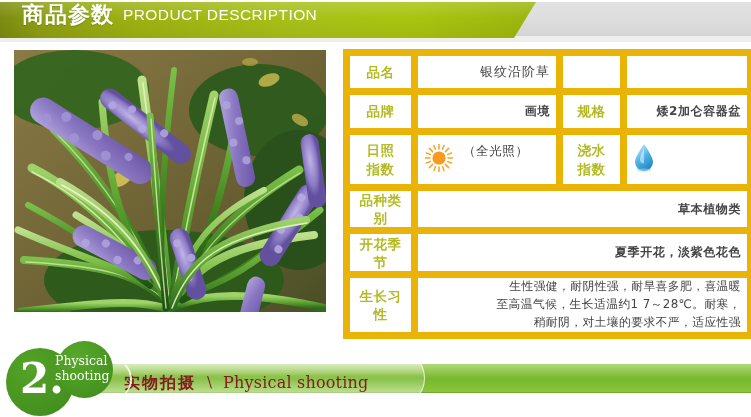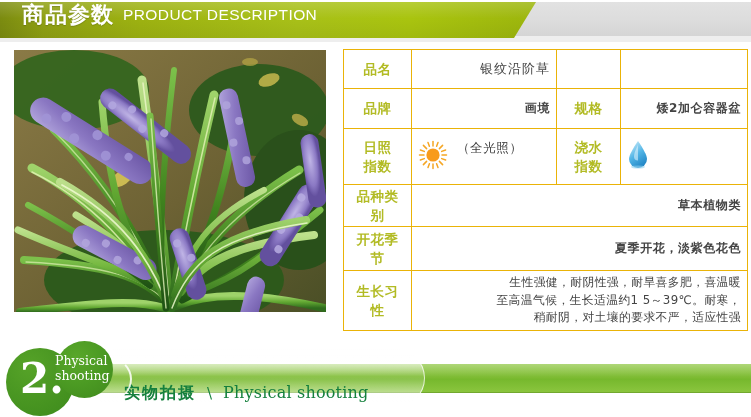--- a/index.html
+++ b/index.html
@@ -60,21 +60,21 @@
   }
   .photo svg{display:block;width:312px;height:262px;}
 
   
   .tbl{
     position:absolute;left:343px;top:49px;width:404px;
     border-collapse:collapse;
     table-layout:fixed;
   }
   .tbl td{
-    border:1px solid #eab308;
+    border:7px solid #eab308;
     padding:0 6px;
     vertical-align:middle;
     font-family:"DejaVu Sans","Liberation Sans",sans-serif;
   }
   .lab{
     color:#b2bb24;
     font-size:13.5px;
     font-weight:bold;
     text-align:center;
     letter-spacing:.5px;
@@ -111,21 +111,21 @@
   .capsule{
     position:absolute;left:88px;top:8px;width:337px;height:60px;
     border-radius:30px;
     background:linear-gradient(to bottom,rgba(255,255,255,.92) 0%,rgba(255,255,255,.55) 24%,rgba(255,255,255,.10) 47%,rgba(255,255,255,.18) 55%,rgba(255,255,255,.72) 100%);
     border:1px solid rgba(255,255,255,.75);
     box-sizing:border-box;
     pointer-events:none;
   }
   .banner-text{
     position:absolute;left:124px;top:24px;height:37px;
-    display:flex;align-items:flex-end;gap:11px;color:#15803d;
+    display:flex;align-items:center;gap:11px;color:#7f1d1d;
   }
   .bt-cn{font-size:16px;font-weight:bold;letter-spacing:2px;font-family:"DejaVu Sans","Liberation Sans",sans-serif;line-height:1;}
   .bt-sep{font-size:15px;font-family:"DejaVu Serif","Liberation Serif",serif;line-height:1;}
   .bt-en{font-size:16px;font-family:"DejaVu Serif","Liberation Serif",serif;line-height:1;letter-spacing:.2px;}
 
   .circ-big{
     position:absolute;left:6px;top:8px;width:68px;height:68px;border-radius:50%;
     background:radial-gradient(circle at 34% 28%,#56a328 0%,#4a9722 45%,#3d8a1c 100%);
   }
   .circ-small{
@@ -393,21 +393,21 @@
         <td class="lab">品种类别</td>
         <td class="val val-sm" colspan="3">草本植物类</td>
       </tr>
       <tr style="height:44px">
         <td class="lab">开花季节</td>
         <td class="val val-sm" colspan="3">夏季开花，淡紫色花色</td>
       </tr>
       <tr style="height:60px">
         <td class="lab">生长习性</td>
         <td class="val val-multi" colspan="3">生性强健，耐阴性强，耐旱喜多肥，喜温暖
-至高温气候，生长适温约1 5～39℃。耐寒，
+至高温气候，生长适温约1 7～28℃。耐寒，
 稍耐阴，对土壤的要求不严，适应性强</td>
       </tr>
     </tbody>
   </table>
 
   <div class="banner">
     <div class="bar"></div>
     <div class="bar-sheen"></div>
     <div class="bar-line"></div>
     <div class="capsule"></div>

